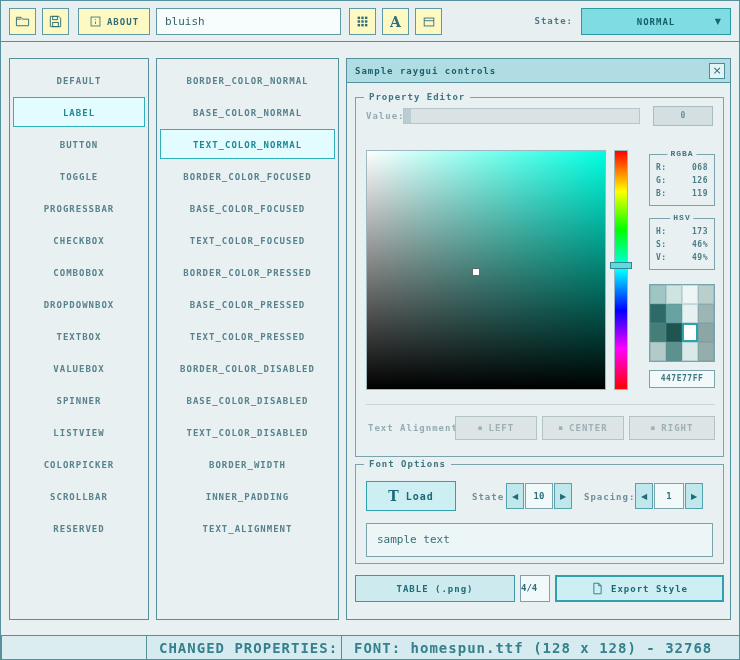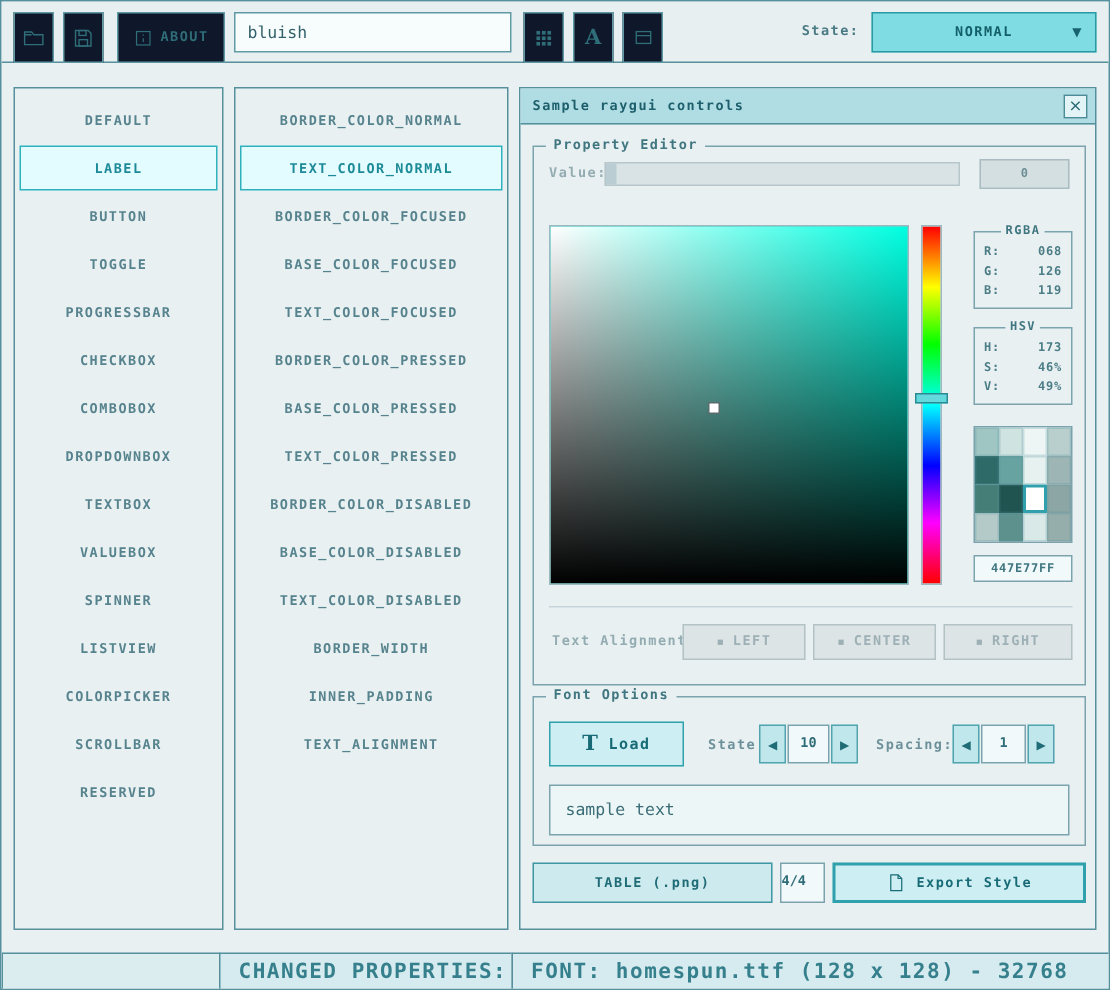--- a/index.html
+++ b/index.html
@@ -13,22 +13,22 @@
     background: #e9f0f2; border: 1px solid #55909c; overflow: hidden;
   }
   .lbl { font-size: 9px; font-weight: bold; letter-spacing: 1px; color: #4a7a84; }
 
   
   .toolbar {
     position: absolute; left: 0; top: 0; width: 740px; height: 41px;
     background: #e7eff1; border-bottom: 1px solid #55909c;
   }
   .tbtn {
-    position: absolute; top: 7px; height: 34px;
-    background: #0f172a; border: 1px solid #5f99a4; color: #2f6e78;
+    position: absolute; top: 7px; height: 27px;
+    background: #fef9c3; border: 1px solid #5f99a4; color: #2f6e78;
     display: flex; align-items: center; justify-content: center;
     font-family: "DejaVu Sans Mono", monospace; font-size: 9px; font-weight: bold;
     letter-spacing: 1px; cursor: pointer; gap: 5px; padding: 8px;
   }
   .style-input {
     position: absolute; left: 155px; top: 7px; width: 185px; height: 27px;
     background: #f7fcfd; border: 1px solid #5f99a4; color: #33616a;
     font-family: "DejaVu Sans Mono", monospace; font-size: 11px; padding-left: 8px;
   }
   .state-label { position: absolute; left: 498px; top: 0; width: 74px; height: 41px;
@@ -114,21 +114,21 @@
   }
   .hue-handle {
     position: absolute; left: 254px; top: 164px; width: 22px; height: 7px;
     background: #63d9de; border: 1px solid #2a8a94; cursor: grab;
   }
 
   .mini-group { position: absolute; left: 293px; width: 66px; height: 52px; border: 1px solid #7aa3ad; padding-top: 6px; }
   .mini-group > .gb-label {
     position: absolute; top: -6px; left: 50%; transform: translateX(-50%);
     background: #e9f0f2; padding: 0 3px; font-size: 8px; font-weight: bold;
-    letter-spacing: 1px; color: #3f7680; white-space: nowrap;
+    letter-spacing: 1px; color: #3f7680; white-space: nowrap; font-family: Liberation Mono, monospace;
   }
   .mini-row { display: flex; justify-content: space-between; padding: 0 6px;
     font-size: 8px; font-weight: bold; color: #4b7d86; line-height: 13px; letter-spacing: 0.5px; }
 
   .swatch-grid {
     position: absolute; left: 293px; top: 186px; width: 66px; height: 78px;
     border: 1px solid #7aa3ad; display: grid;
     grid-template-columns: repeat(4, 1fr); grid-template-rows: repeat(4, 1fr);
   }
   .swatch { border: 1px solid rgba(85,144,156,0.25); cursor: pointer; }
@@ -285,20 +285,21 @@
     <div class="list-item">VALUEBOX</div>
     <div class="list-item">SPINNER</div>
     <div class="list-item">LISTVIEW</div>
     <div class="list-item">COLORPICKER</div>
     <div class="list-item">SCROLLBAR</div>
     <div class="list-item">RESERVED</div>
   </div>
 
   <div class="panel" id="props-panel">
     <div class="list-item">BORDER_COLOR_NORMAL</div>
+    <div class="list-item">BASE_COLOR_NORMAL</div>
     <div class="list-item selected">TEXT_COLOR_NORMAL</div>
     <div class="list-item">BORDER_COLOR_FOCUSED</div>
     <div class="list-item">BASE_COLOR_FOCUSED</div>
     <div class="list-item">TEXT_COLOR_FOCUSED</div>
     <div class="list-item">BORDER_COLOR_PRESSED</div>
     <div class="list-item">BASE_COLOR_PRESSED</div>
     <div class="list-item">TEXT_COLOR_PRESSED</div>
     <div class="list-item">BORDER_COLOR_DISABLED</div>
     <div class="list-item">BASE_COLOR_DISABLED</div>
     <div class="list-item">TEXT_COLOR_DISABLED</div>

